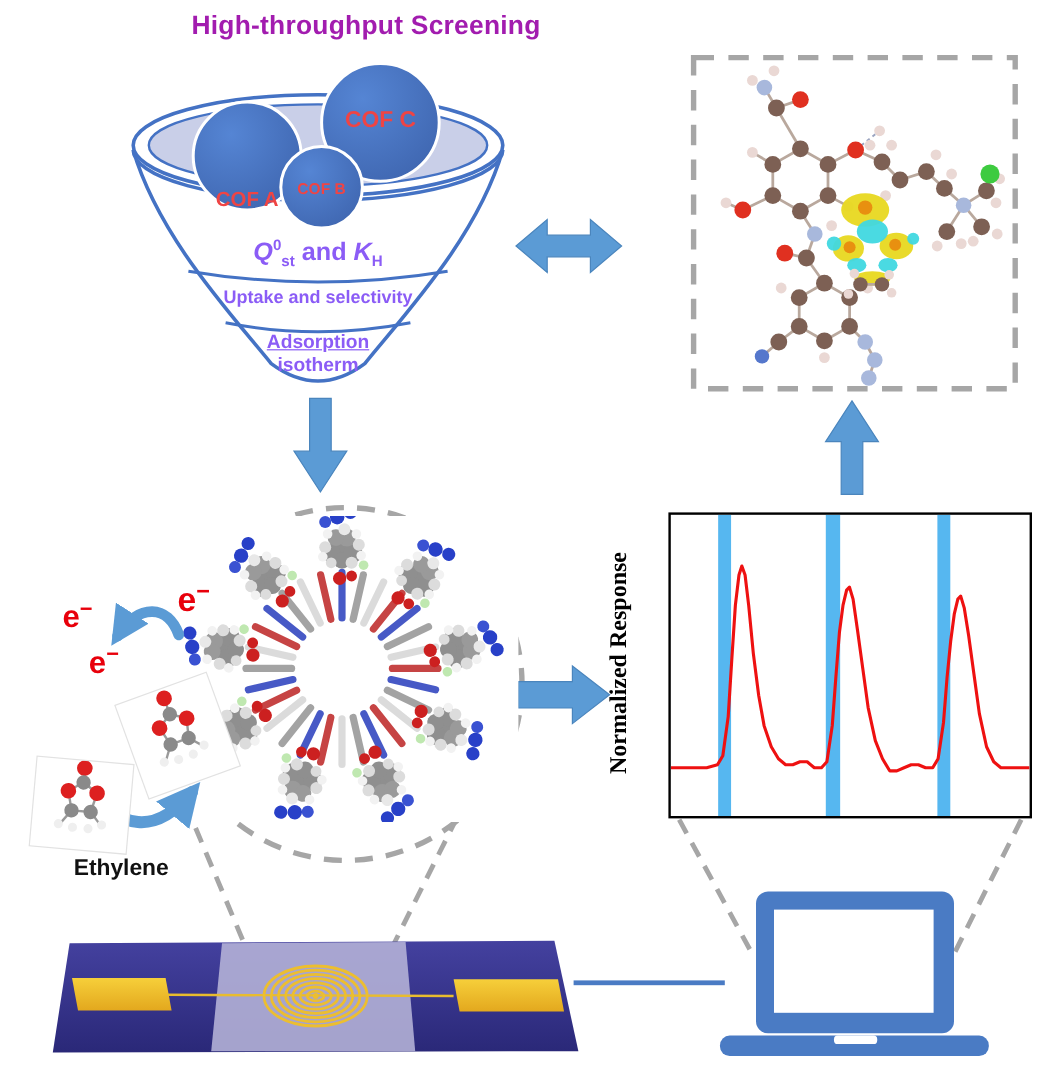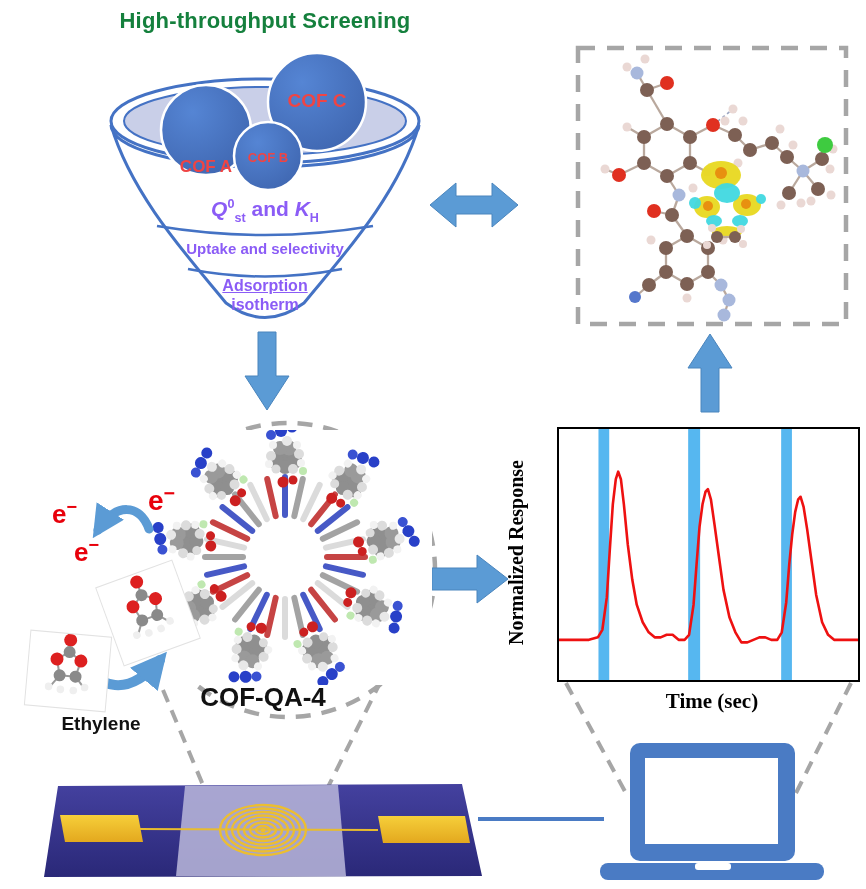--- a/index.html
+++ b/index.html
@@ -1,19 +1,19 @@
 <!DOCTYPE html>
 <html><head>
 <meta charset="utf-8">
 <style>
   html,body{margin:0;padding:0;background:#fff;}
   #fig{position:relative;width:866px;height:889px;background:#fff;overflow:hidden;
        font-family:"Liberation Sans",sans-serif;}
   .abs{position:absolute;}
-  .ttl{font-weight:bold;font-size:22px;color:#15803d;text-align:center;letter-spacing:.2px;}
+  .ttl{font-weight:bold;font-size:22px;color:#a21caf;text-align:center;letter-spacing:.2px;padding-left:40px;}
   .sph-lbl{color:#ef4444;font-weight:bold;transform:translate(-50%,-50%);white-space:nowrap;}
   .fun-txt{color:#8b5cf6;font-weight:bold;transform:translate(-50%,-50%);white-space:nowrap;}
   .sup{vertical-align:super;font-size:60%;}
   .sub{vertical-align:sub;font-size:60%;}
   .ital{font-style:italic;}
   .elabel{color:#e8000b;font-weight:bold;font-size:26px;line-height:1;}
   .elabel .sup{font-size:70%;}
   .seriflbl{font-family:"Liberation Serif",serif;font-weight:bold;color:#000;text-align:center;}
   .cof-name{font-weight:bold;font-size:26px;color:#111;text-align:center;}
   .ec-name{font-weight:bold;font-size:19px;color:#111;text-align:center;line-height:23px;margin-left:26px;}
@@ -274,21 +274,20 @@
           <use href="#arm" xlink:href="#arm" transform="translate(245.5,109.6) rotate(80)"></use>
           <use href="#arm" xlink:href="#arm" transform="translate(233.6,177.0) rotate(120)"></use>
           <use href="#arm" xlink:href="#arm" transform="translate(181.2,221.0) rotate(160)"></use>
           <use href="#arm" xlink:href="#arm" transform="translate(112.8,221.0) rotate(200)"></use>
           <use href="#arm" xlink:href="#arm" transform="translate(60.4,177.0) rotate(240)"></use>
           <use href="#arm" xlink:href="#arm" transform="translate(48.5,109.6) rotate(280)"></use>
           <use href="#arm" xlink:href="#arm" transform="translate(82.7,50.4) rotate(320)"></use>
         </g>
     </svg>
   </div>
-  <div class="abs cof-name" style="left:138px;top:682px;width:250px;">COF-QA-4</div>
 
   <div class="abs elabel" style="left:52px;top:498px;">
     <span>e</span><span class="sup">−</span></div>
   <div class="abs elabel" style="left:74px;top:536px;">
     <span>e</span><span class="sup">−</span></div>
   <div class="abs elabel" style="left:148px;top:484px;font-size:28px;">
     <span>e</span><span class="sup">−</span></div>
 
   <svg class="abs" style="left:30px;top:478px;" width="180" height="250" viewBox="0 0 180 250">
     <defs>
@@ -354,21 +353,20 @@
 
   <div id="graph-box" class="abs" style="left:557px;top:427px;width:299px;height:251px;">
     <svg id="response-plot" viewBox="0 0 100 100" preserveAspectRatio="none">
         <rect x="13.2" y="0" width="3.60" height="100" fill="#56b7f0"></rect>
         <rect x="43.2" y="0" width="4.00" height="100" fill="#56b7f0"></rect>
         <rect x="74.3" y="0" width="3.60" height="100" fill="#56b7f0"></rect>
         <polyline points="0,84 5,84 10,84 13,83 14.5,80 16,67 17,48 18,30 19,20 19.8,17 20.7,20 21.7,30 23,46 24.5,60 26,70 28,77 30,81 32,83 34,83 36,82 38,82 40,84 42,84 43.5,82 45,70 46,54 47,39 48,30 49,25 49.8,24 50.8,28 52,38 53.5,51 55,64 57,75 59,81 61,85 63,85 65,84 67,83 69,83 71,84 73,84 74.5,81 76,69 77,54 78,42 79,33 80,28 80.8,27 81.8,31 83,40 84.5,53 86,66 88,77 90,82 92,84 95,84 100,84" fill="none" stroke="#ee1111" stroke-width="2.6" vector-effect="non-scaling-stroke" stroke-linejoin="round"></polyline>
       </svg>
   </div>
   <div class="abs seriflbl" style="left:396px;top:541px;width:240px;font-size:20px;transform:rotate(-90deg);">Normalized Response</div>
-  <div class="abs seriflbl" style="left:622px;top:689px;width:180px;font-size:21px;">Time (sec)</div>
 
   <svg class="abs" style="left:30px;top:778px;" width="470" height="106" viewBox="0 0 470 106">
     <defs>
       <linearGradient id="chipg" x1="0" y1="0" x2="0" y2="1">
         <stop offset="0%" stop-color="#44419f"></stop>
           <stop offset="100%" stop-color="#2a2878"></stop>
       </linearGradient>
       <linearGradient id="goldg" x1="0" y1="0" x2="0" y2="1">
         <stop offset="0%" stop-color="#f6cf3a"></stop>
           <stop offset="100%" stop-color="#e3a81e"></stop>

